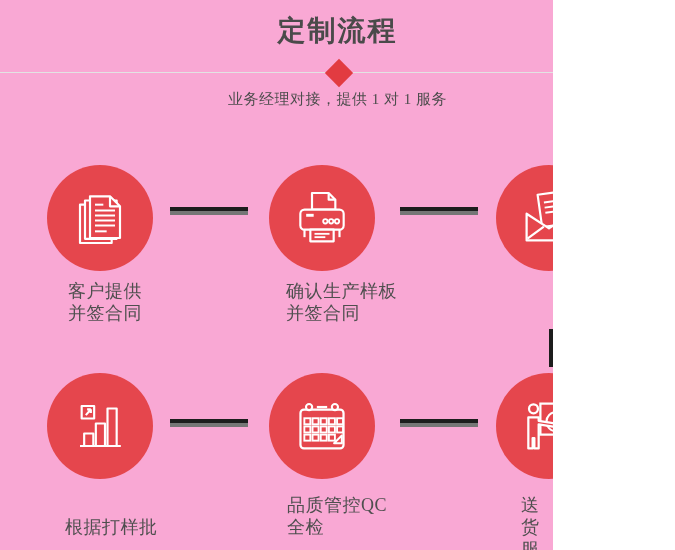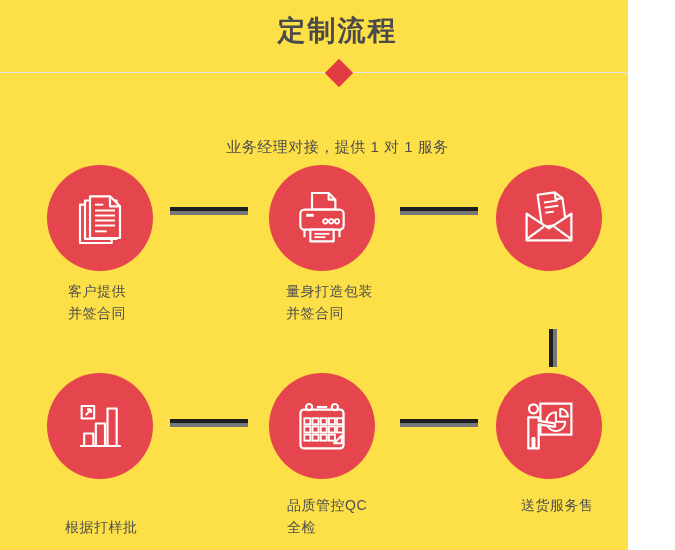--- a/index.html
+++ b/index.html
@@ -1,38 +1,38 @@
 <!DOCTYPE html>
 <html><head>
 <meta charset="utf-8">
 <style>
   html,body{margin:0;padding:0;background:#ffffff;}
   .stage{
-    position:relative;width:628px;height:550px;background:#fde047;overflow:hidden;
-    font-family:Liberation Sans, sans-serif;
+    position:relative;width:553px;height:550px;background:#f9a8d4;overflow:hidden;
+    font-family:Liberation Serif, serif;
   }
   .page-title{
     position:absolute;top:13px;left:0;width:675px;text-align:center;
     font-size:28px;line-height:36px;font-weight:bold;color:#4a4a4a;letter-spacing:2px;margin:0;
   }
   .divider{position:absolute;top:72px;left:0;width:675px;height:1px;background:#e3e3e3;}
   .diamond{
     position:absolute;left:329px;top:63px;width:20px;height:20px;
     background:#e23b41;transform:rotate(45deg);
   }
   .subtitle{
     position:absolute;top:89px;left:0;width:675px;text-align:center;
-    font-size:15px;line-height:20px;color:#4d4d4d;letter-spacing:0.5px;margin-top:48px;
+    font-size:15px;line-height:20px;color:#4d4d4d;letter-spacing:0.5px;
   }
   .circle{
     position:absolute;width:106px;height:106px;border-radius:50%;
     background:#e5464d;display:flex;align-items:center;justify-content:center;
   }
   .step-label{
-    position:absolute;font-size:14px;line-height:22px;color:#4f4f4f;letter-spacing:0.5px;
+    position:absolute;font-size:18px;line-height:22px;color:#4f4f4f;letter-spacing:0.5px;
   }
   .hbar{
     position:absolute;width:78px;height:8px;
     background:linear-gradient(to bottom,#1d1d1d 0 4px,#767676 4px 8px);
   }
   .vbar{
     position:absolute;width:8px;height:38px;
     background:linear-gradient(to right,#1d1d1d 0 4px,#767676 4px 8px);
   }
 </style>
@@ -157,21 +157,21 @@
       <circle cx="18" cy="16" r="5.2" stroke="#fff" stroke-width="2.6" fill="#e5464d"></circle>
       <path d="M12 26 H24 V30 L43 33 V37 L24 34 V62 H19 V50 H17 V62 H12 Z" stroke="#fff" stroke-width="2.6" fill="#e5464d" stroke-linejoin="round"></path>
     </svg>
   </div>
 
   <div class="step-label" style="left:68px;top:280px;">
     <div>客户提供</div>
     <div>并签合同</div>
   </div>
   <div class="step-label" style="left:286px;top:280px;">
-    <div>量身打造包装</div>
+    <div>确认生产样板</div>
     <div>并签合同</div>
   </div>
   <div class="step-label" style="left:65px;top:494px;margin-top:22px;">
     <div>根据打样批</div>
   </div>
   <div class="step-label" style="left:287px;top:494px;">
     <div>品质管控QC</div>
     <div>全检</div>
   </div>
   <div class="step-label" style="left:521px;top:494px;">

